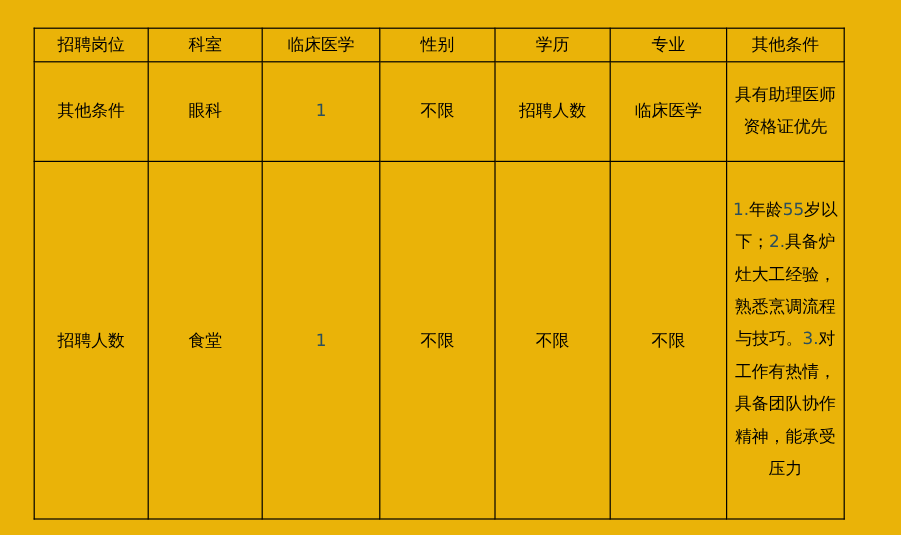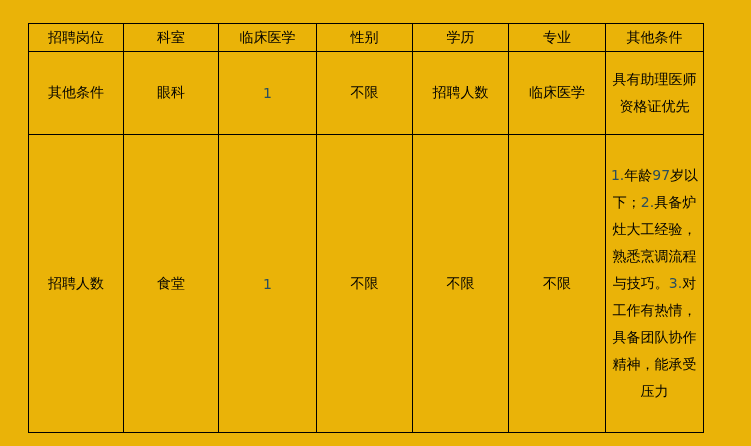--- a/index.html
+++ b/index.html
@@ -80,17 +80,17 @@
         <td>临床医学</td>
         <td class="conditions">具有助理医师资格证优先</td>
       </tr>
       <tr class="body-row-2">
         <td>招聘人数</td>
         <td>食堂</td>
         <td><span class="num">1</span></td>
         <td>不限</td>
         <td>不限</td>
         <td>不限</td>
-        <td class="conditions"><span class="num">1.</span>年龄<span class="num">97</span>岁以下；<span class="num">2.</span>具备炉灶大工经验，熟悉烹调流程与技巧。<span class="num">3.</span>对工作有热情，具备团队协作精神，能承受压力</td>
+        <td class="conditions"><span class="num">1.</span>年龄<span class="num">55</span>岁以下；<span class="num">2.</span>具备炉灶大工经验，熟悉烹调流程与技巧。<span class="num">3.</span>对工作有热情，具备团队协作精神，能承受压力</td>
       </tr>
     </tbody>
   </table>
 </div>
 
 </body></html>

